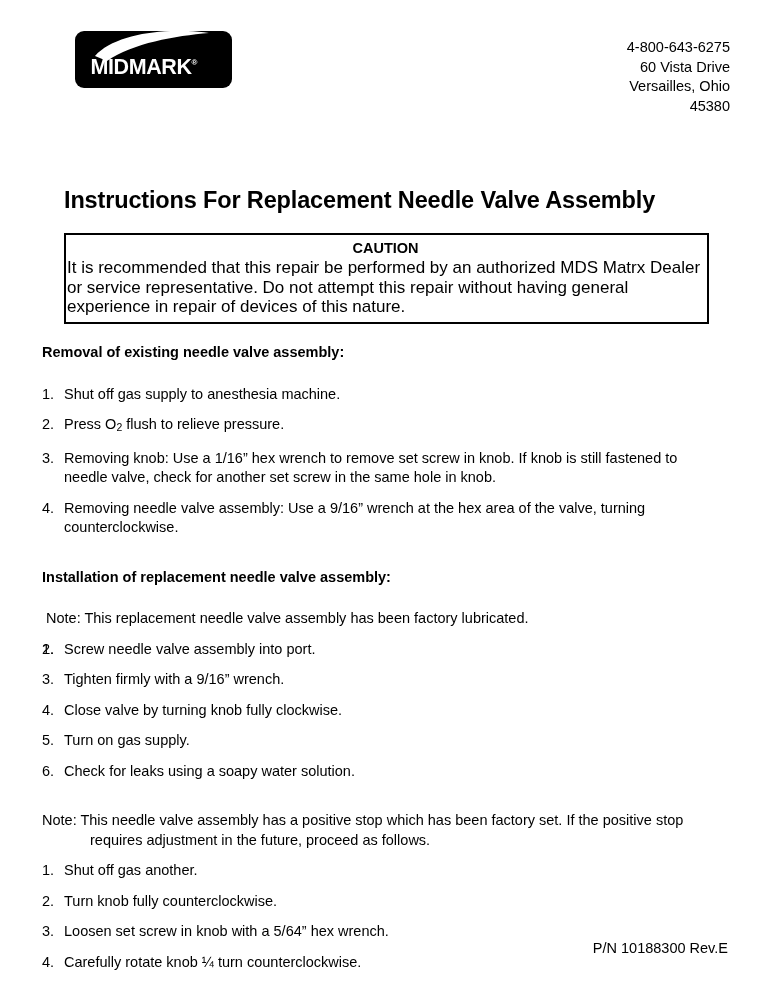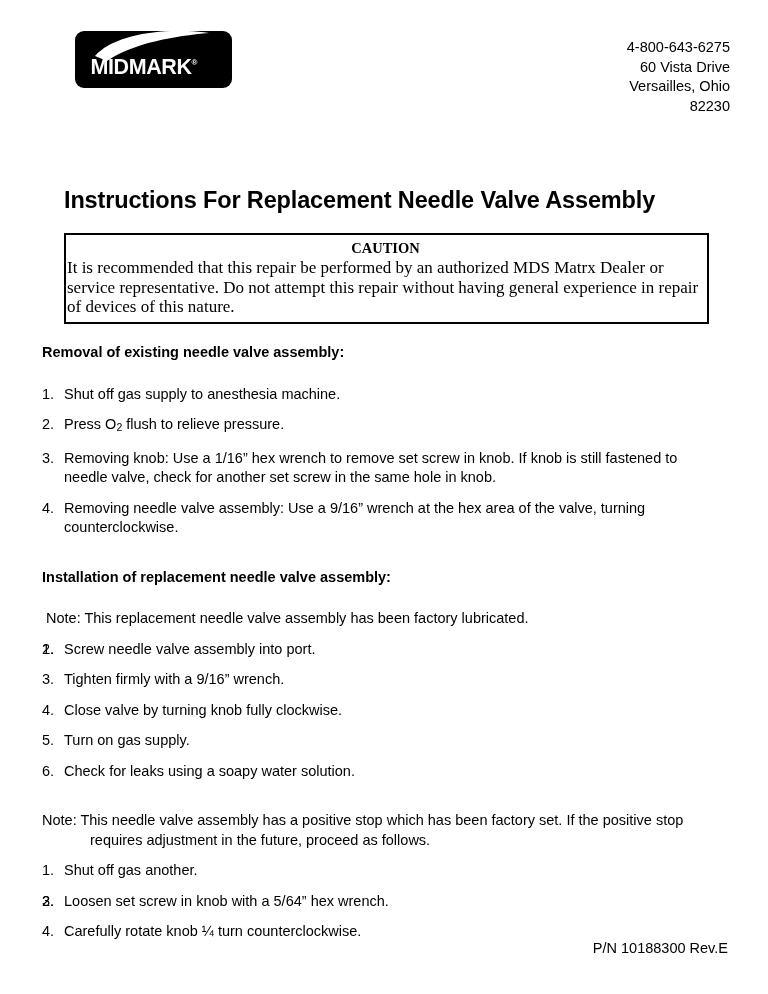--- a/index.html
+++ b/index.html
@@ -95,21 +95,20 @@
   }
 
   
   .caution-box {
     position: absolute;
     left: 64px;
     top: 233px;
     width: 645px;
     border: 2px solid #000000;
     padding: 4px 3px 5px 1px;
-    font-family: Liberation Serif, serif;
   }
   .caution-title {
     text-align: center;
     font-size: 14.5px;
     font-weight: bold;
     line-height: 18px;
     margin-bottom: 1px;
   }
   .caution-body {
     font-size: 17px;
@@ -198,21 +197,21 @@
       <svg class="logo-swoosh" viewBox="0 0 157 57" xmlns="http://www.w3.org/2000/svg">
         <path d="M 20 25 C 40 2 95 -4 134 2 C 100 5 58 12 32 30 Z" fill="#ffffff"></path>
       </svg>
       <div class="logo-word"><span>MIDMARK</span><span class="reg">®</span></div>
     </div>
 
     <div class="address">
       <div>4-800-643-6275</div>
       <div>60 Vista Drive</div>
       <div>Versailles, Ohio</div>
-      <div>82230</div>
+      <div>45380</div>
     </div>
 
   </div>
 
   <h1 class="doc-title">Instructions For Replacement Needle Valve Assembly</h1>
 
   <div class="caution-box">
     <div class="caution-title">CAUTION</div>
     <div class="caution-body">It is recommended that this repair be performed by an authorized MDS Matrx Dealer or service representative.  Do not attempt this repair without having general experience in repair of devices of this nature.</div>
   </div>
@@ -269,21 +268,21 @@
 
     <div class="gap-lg"></div>
 
     <p class="note-hang">Note:  This needle valve assembly has a positive stop which has been factory set.  If the positive stop requires adjustment in the future, proceed as follows.</p>
 
     <ol class="steps">
       <li>
         <span class="num">1.</span><span>Shut off gas another.</span>
       </li>
       <li>
-        <span class="num">2.</span>
+        <span class="num">2.</span><span>Turn knob fully counterclockwise.</span>
       </li>
       <li>
         <span class="num">3.</span><span>Loosen set screw in knob with a 5/64” hex wrench.</span>
       </li>
       <li>
         <span class="num">4.</span><span>Carefully rotate knob ¼ turn counterclockwise.</span>
       </li>
 
     </ol>
 

